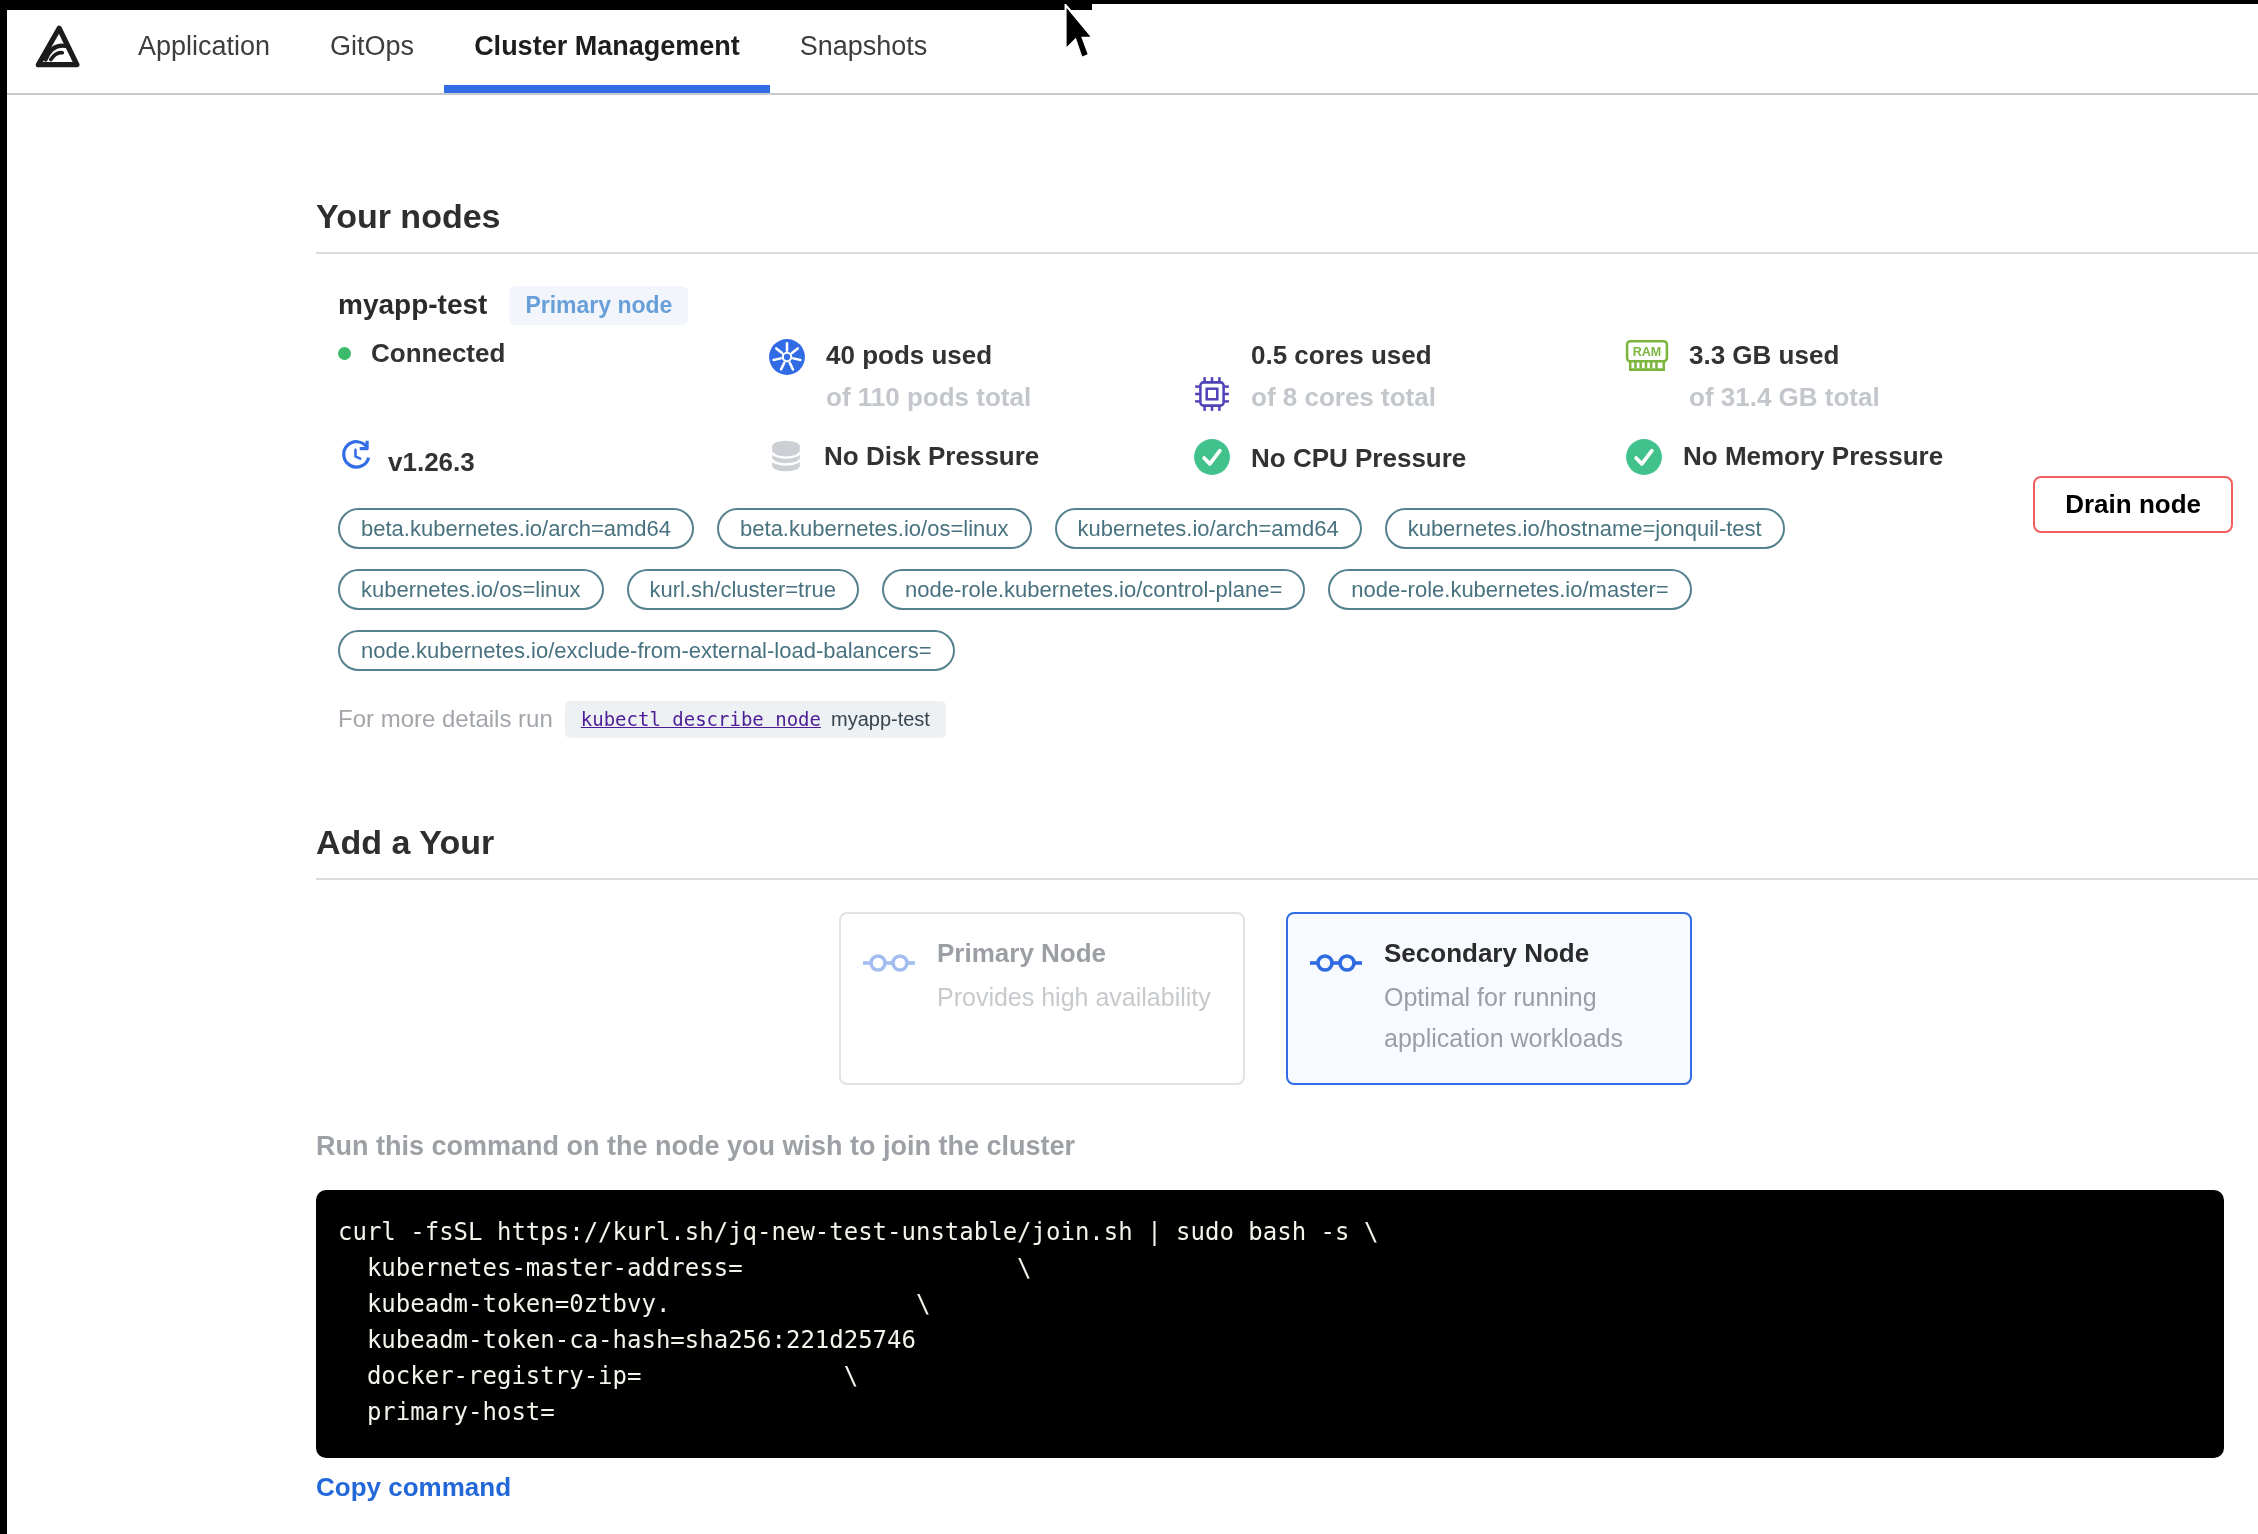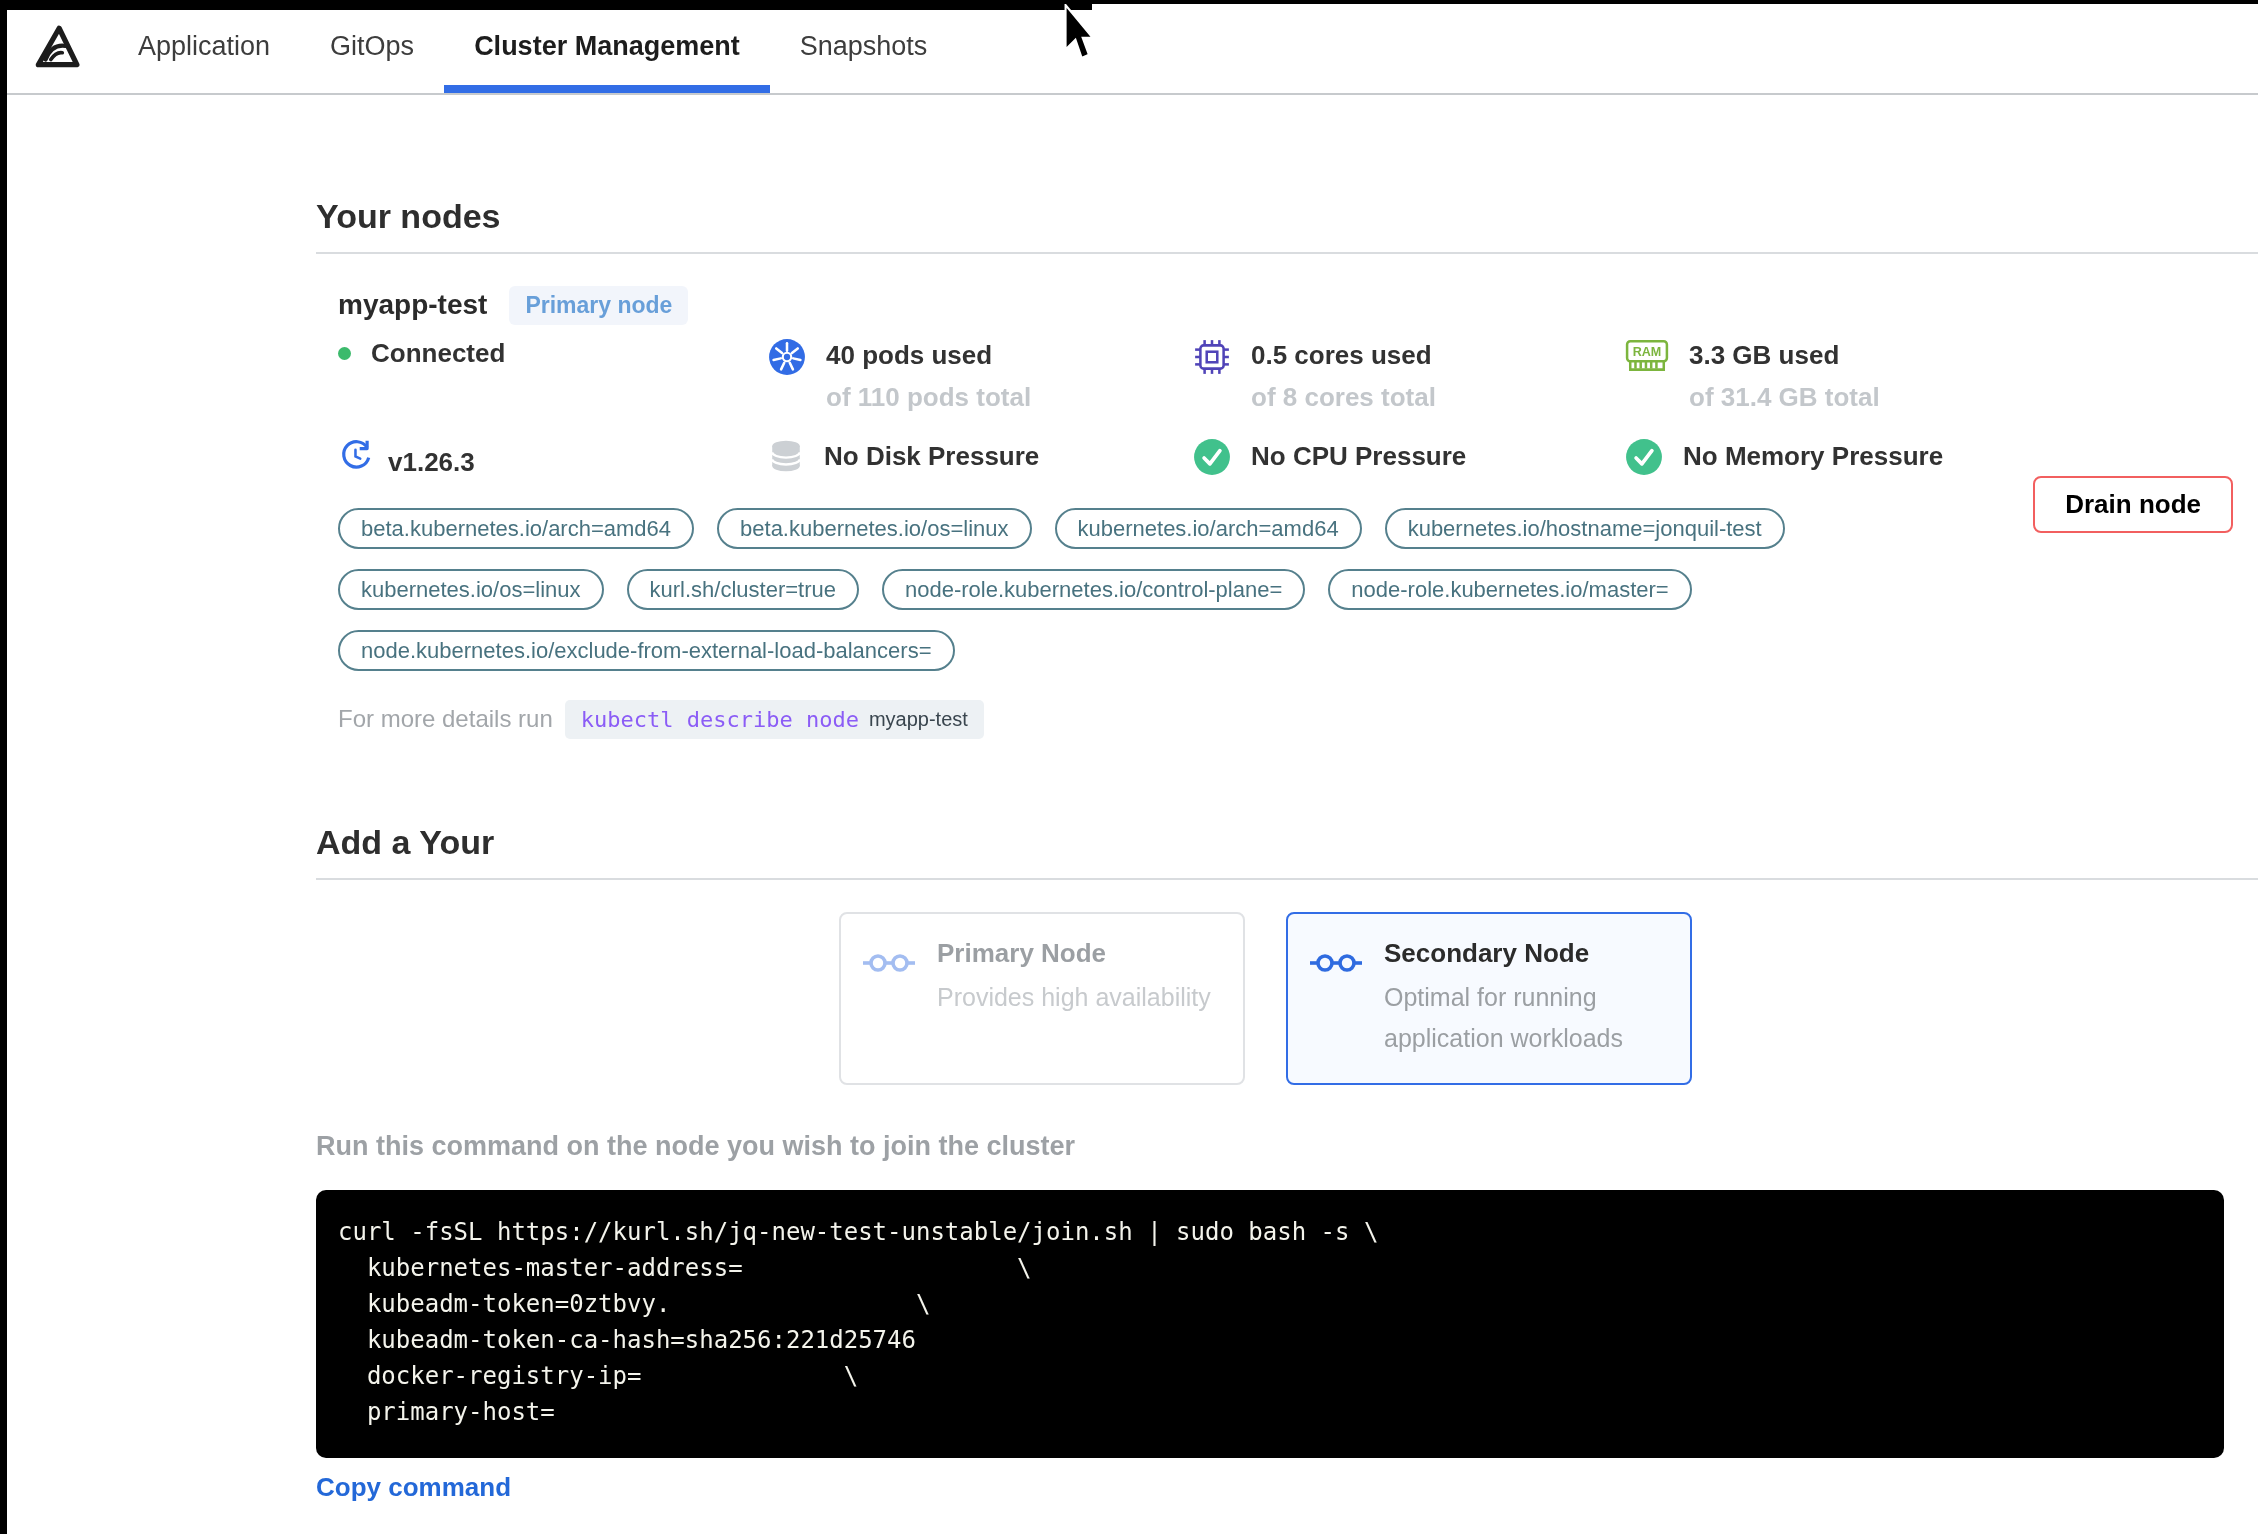--- a/index.html
+++ b/index.html
@@ -29,37 +29,37 @@
 
   
   .your-nodes h2{padding-top:102px;}
   .node-card{position:relative;padding:32px 0 0 22px;}
   .node-head{display:flex;align-items:center;gap:22px;height:38px;}
   .node-name{font-size:28px;font-weight:700;color:#2b2b2b;}
   .node-badge{font-size:23px;font-weight:600;color:#689fd9;background:#f2f5fb;padding:6px 16px;border-radius:6px;}
   .stats-row{position:relative;height:100px;margin-top:14px;}
   .cond-row{position:relative;height:56px;}
   .cell{position:absolute;top:0;display:flex;align-items:flex-start;gap:20px;}
-  .pos-1{left:0;} .pos-2{left:430px;} .pos-3{left:855px;} .pos-4{left:1287px;}
+  .pos-1{left:0;} .pos-2{left:430px;} .pos-3{left:855px;align-items:flex-end;} .pos-4{left:1287px;}
   .dot{width:13px;height:13px;border-radius:50%;background:#3cba6c;margin-top:9px;flex:0 0 auto;}
   .status-label{font-size:26px;font-weight:600;color:#323232;}
   .stat-main{font-size:26px;font-weight:700;color:#323232;line-height:34px;}
   .stat-sub{font-size:26px;font-weight:700;color:#c3c7cb;margin-top:10px;}
   .cond-label{font-size:26px;font-weight:600;color:#323232;line-height:36px;}
   .icn{flex:0 0 auto;display:inline-flex;}
   .ver-cell .cond-label{margin-left:-6px;margin-top:6px;}
 
   .pills{margin-top:14px;}
   .pill-row{display:flex;gap:23px;margin-bottom:20px;}
   .pill{font-size:22px;font-weight:500;color:#48727f;border:2px solid #55808d;border-radius:22px;
         height:41px;line-height:37px;padding:0 21px;box-sizing:border-box;white-space:nowrap;background:#fff;}
   .details{margin-top:26px;display:flex;align-items:center;gap:12px;height:44px;}
   .details-prefix{font-size:24px;color:#a2a6aa;}
   .kubectl-chip{background:#edf1f4;border-radius:5px;padding:7px 16px;display:flex;align-items:center;gap:10px;}
-  .kubectl-cmd{font-family:"DejaVu Sans Mono",monospace;font-size:22px;color:#8b5cf6;}
+  .kubectl-cmd{font-family:"DejaVu Sans Mono",monospace;font-size:19px;color:#4c1d95;text-decoration:underline;}
   .kubectl-node{font-size:20px;color:#39454e;}
   .drain-btn{position:absolute;top:222px;right:25px;background:#fff;border:2px solid #f25f5f;color:#000000;
              font-size:26px;font-weight:700;font-family:inherit;border-radius:8px;padding:0 30px;height:57px;cursor:pointer;}
 
   
   .add-node{margin-top:82px;}
   .cards{display:flex;gap:41px;margin-left:523px;margin-top:32px;}
   .card{width:406px;height:173px;box-sizing:border-box;border:2px solid #e0e2e5;border-radius:8px;
         display:flex;gap:22px;padding:24px 22px;background:#fff;cursor:pointer;}
   .card .icn{margin-top:12px;}

